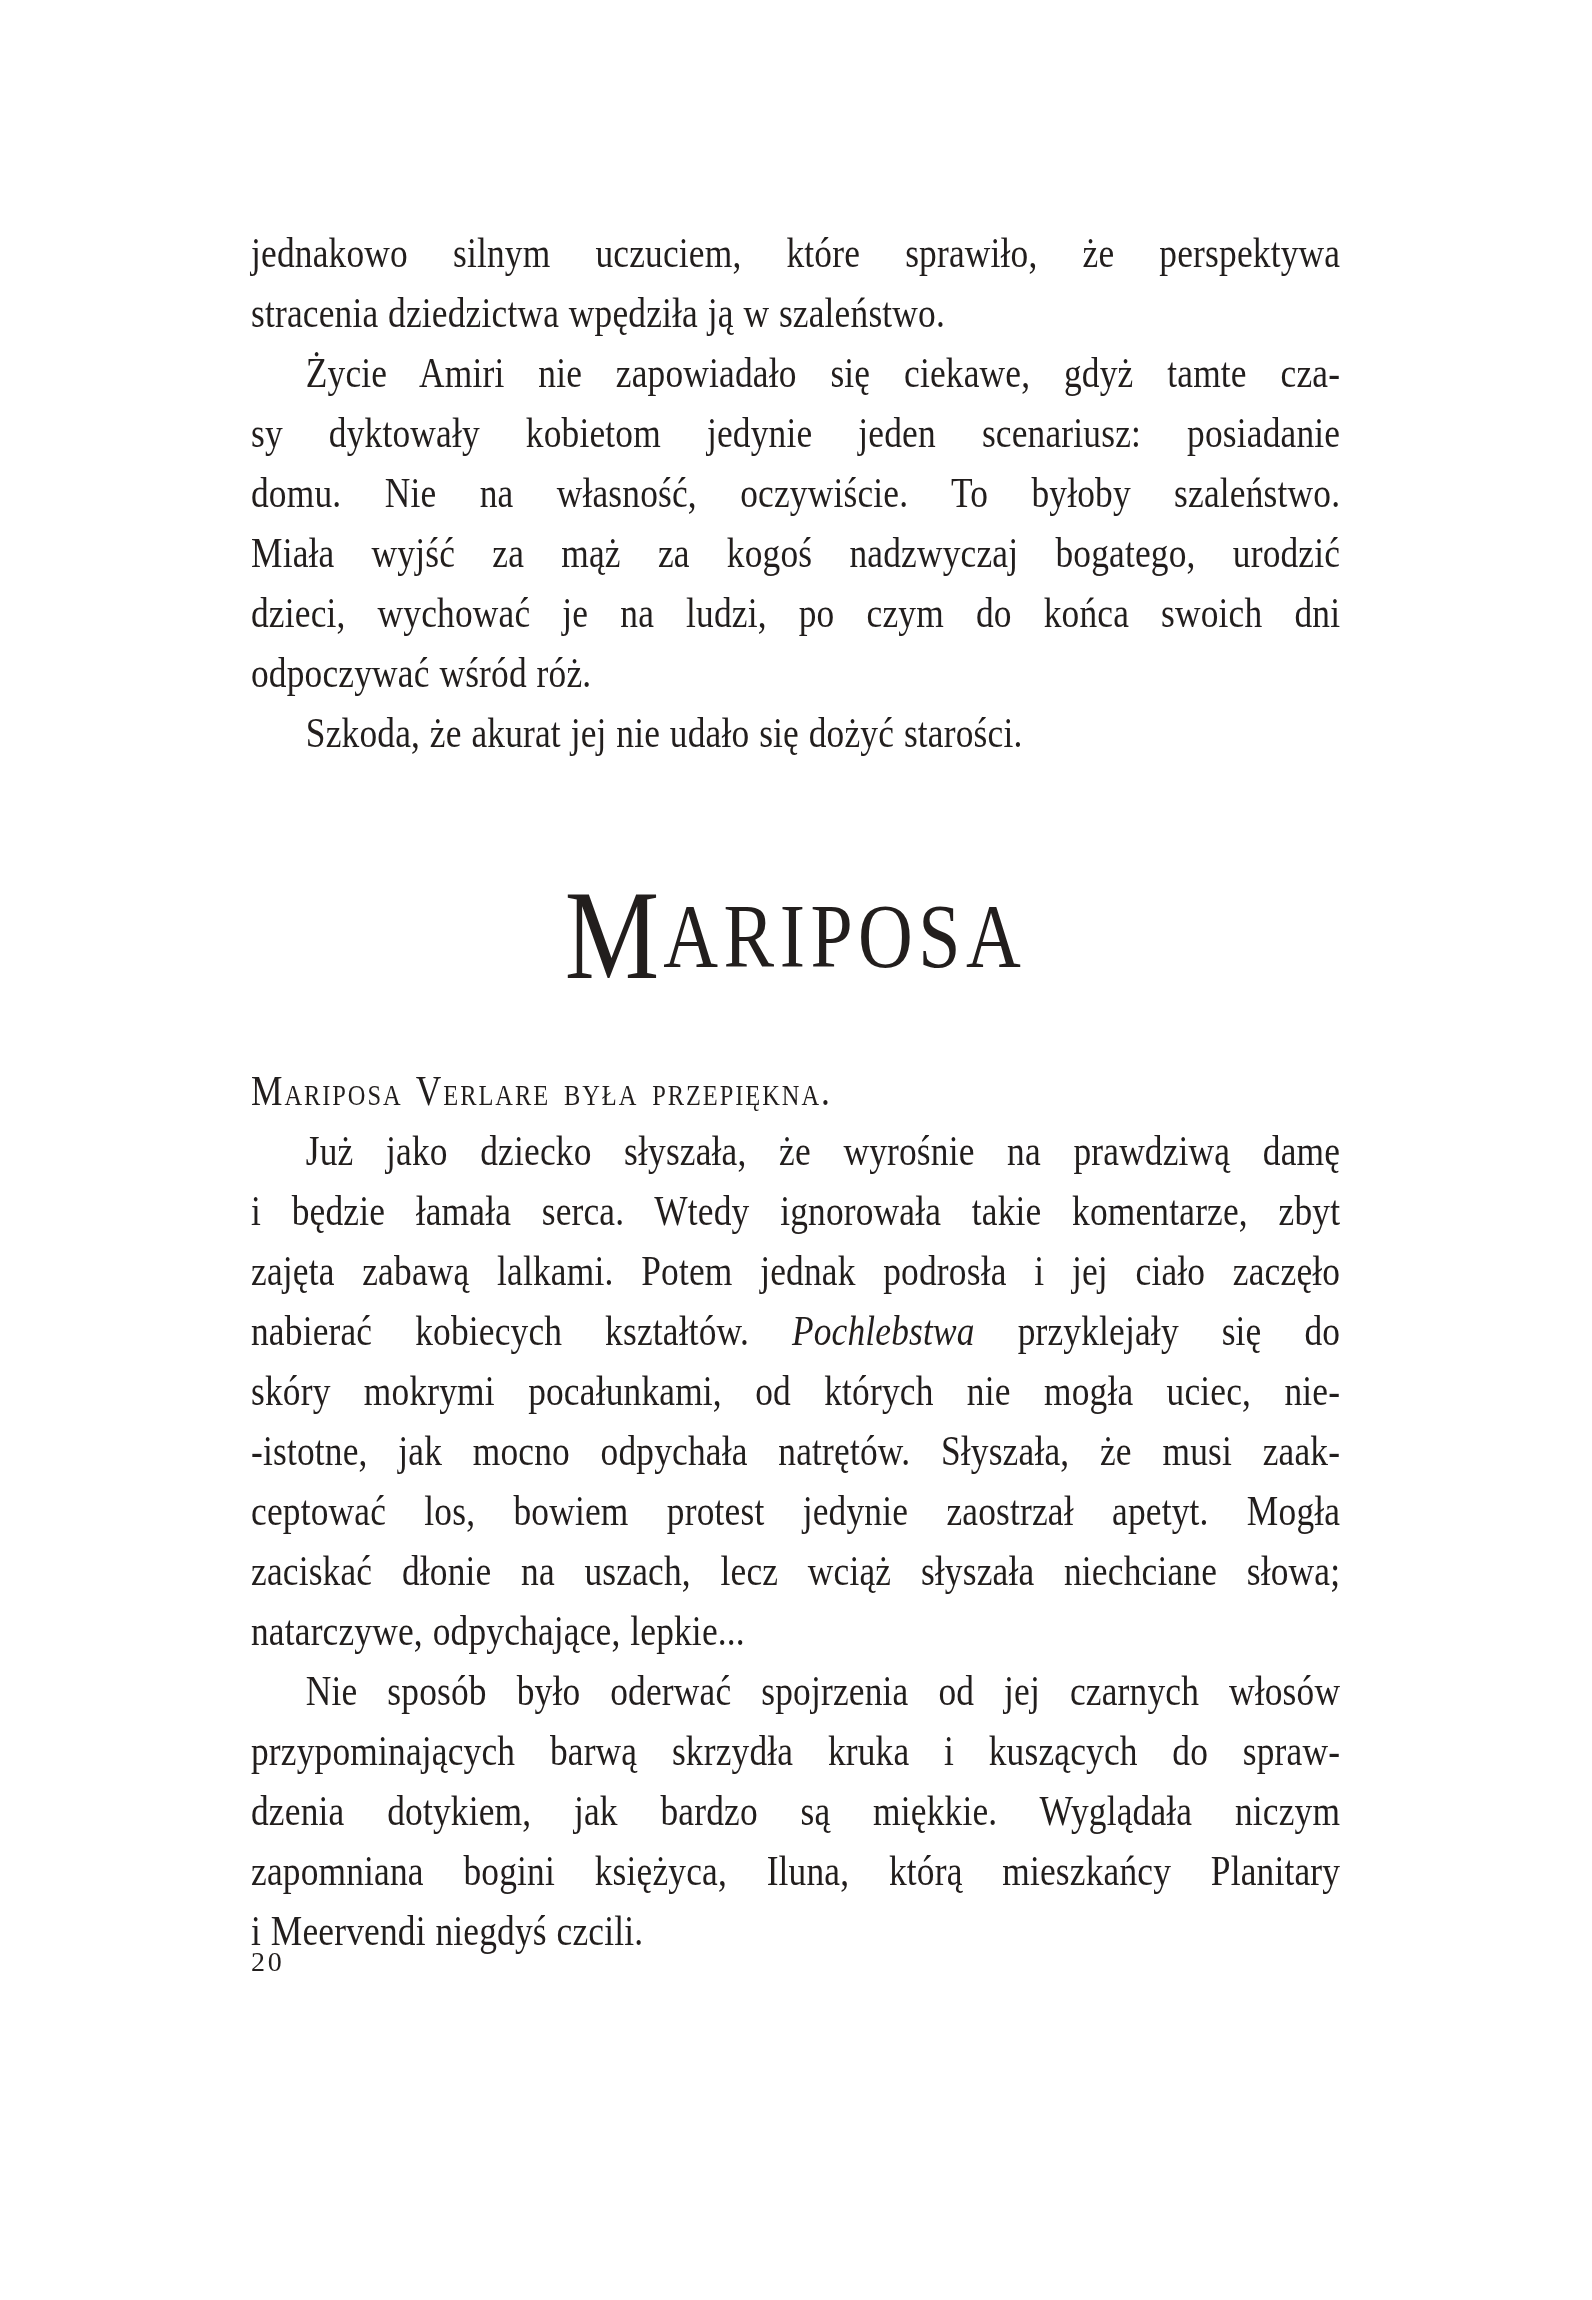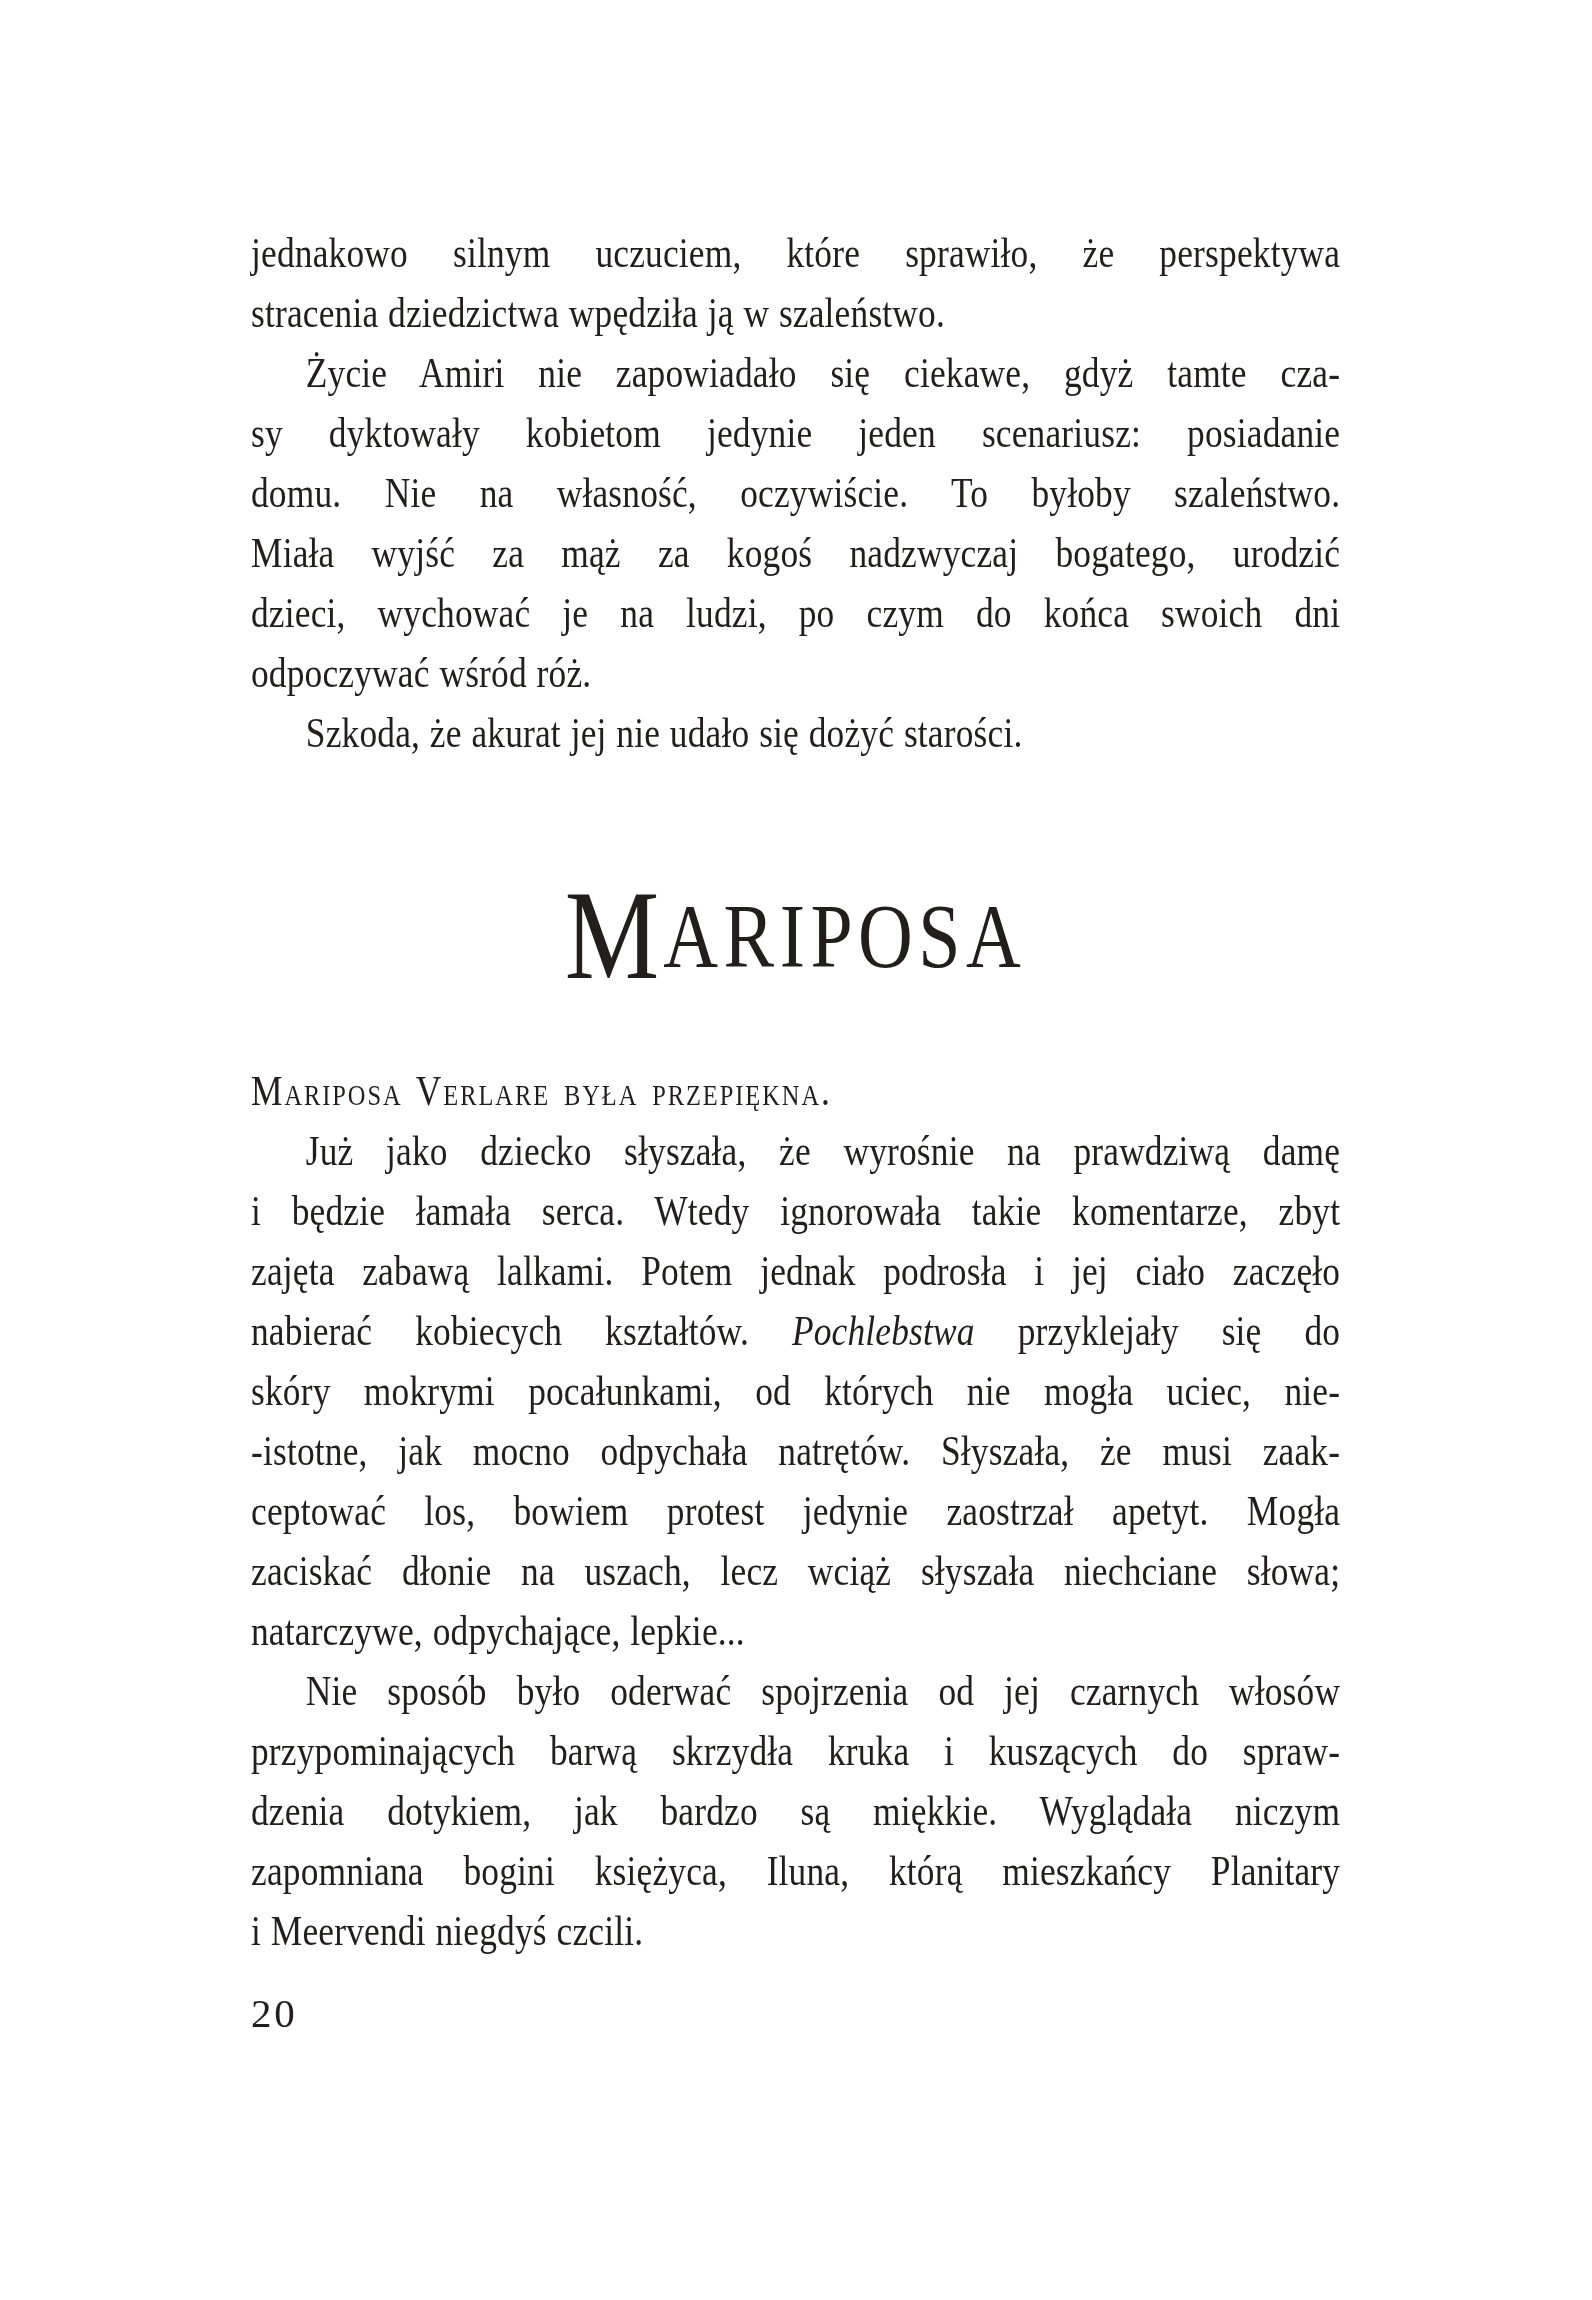--- a/index.html
+++ b/index.html
@@ -58,22 +58,22 @@
   }
   .heading-initial {
     font-size: 126px;
     line-height: 0;
     margin-right: -1.8px;
   }
   .heading-rest { text-transform: uppercase; }
   .page-number {
     position: absolute;
     left: 251px;
-    top: 1990px;
-    font-size: 41px;
+    top: 1939px;
+    font-size: 28px;
     line-height: 46px;
     letter-spacing: 2.8px;
   }
 </style>
 </head>
 <body>
 
 <div class="page">
   <main class="content">
       <div class="para">

